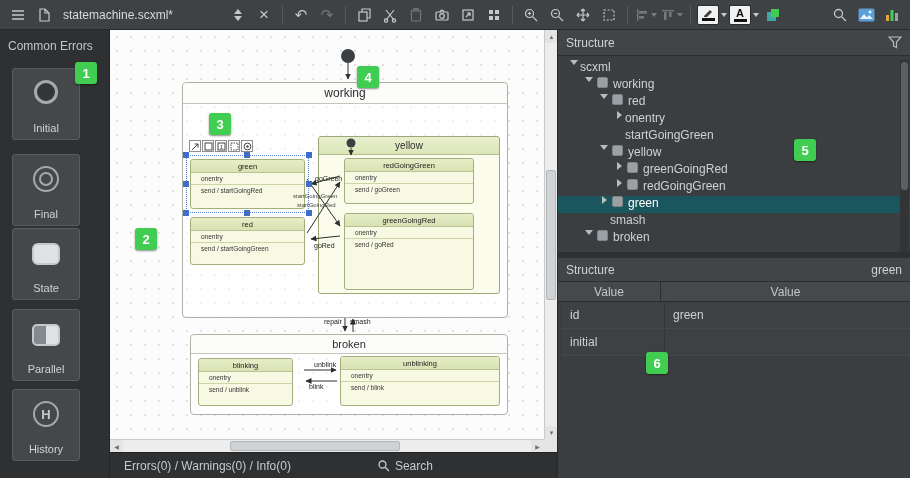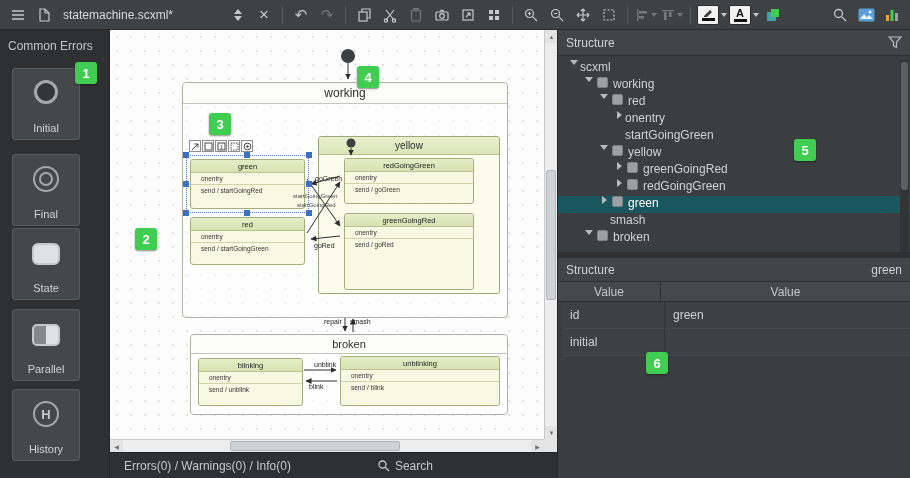--- a/index.html
+++ b/index.html
@@ -401,21 +401,21 @@
   <span class="tlab tiny" style="left:187px;top:171px">startGoingRed</span>
   <span class="tlab" style="left:204px;top:212px">goRed</span>
 
   <span class="tlab" style="left:214px;top:288px">repair</span>
   <span class="tlab" style="left:240px;top:288px">smash</span>
 
   <div class="bigstate broken" style="left:80px;top:304px;width:318px;height:81px">
     <div class="bhd">broken</div>
   </div>
 
-  <div class="ministate" style="left:88px;top:328px;width:105px;height:48px">
+  <div class="ministate" style="left:88px;top:328px;width:95px;height:48px">
     <div class="mhd">blinking</div>
     <div class="mln">onentry</div>
     <div class="mln mact">send / unblink</div>
   </div>
 
   <div class="ministate" style="left:230px;top:326px;width:160px;height:50px">
     <div class="mhd">unblinking</div>
     <div class="mln">onentry</div>
     <div class="mln mact">send / blink</div>
   </div>

